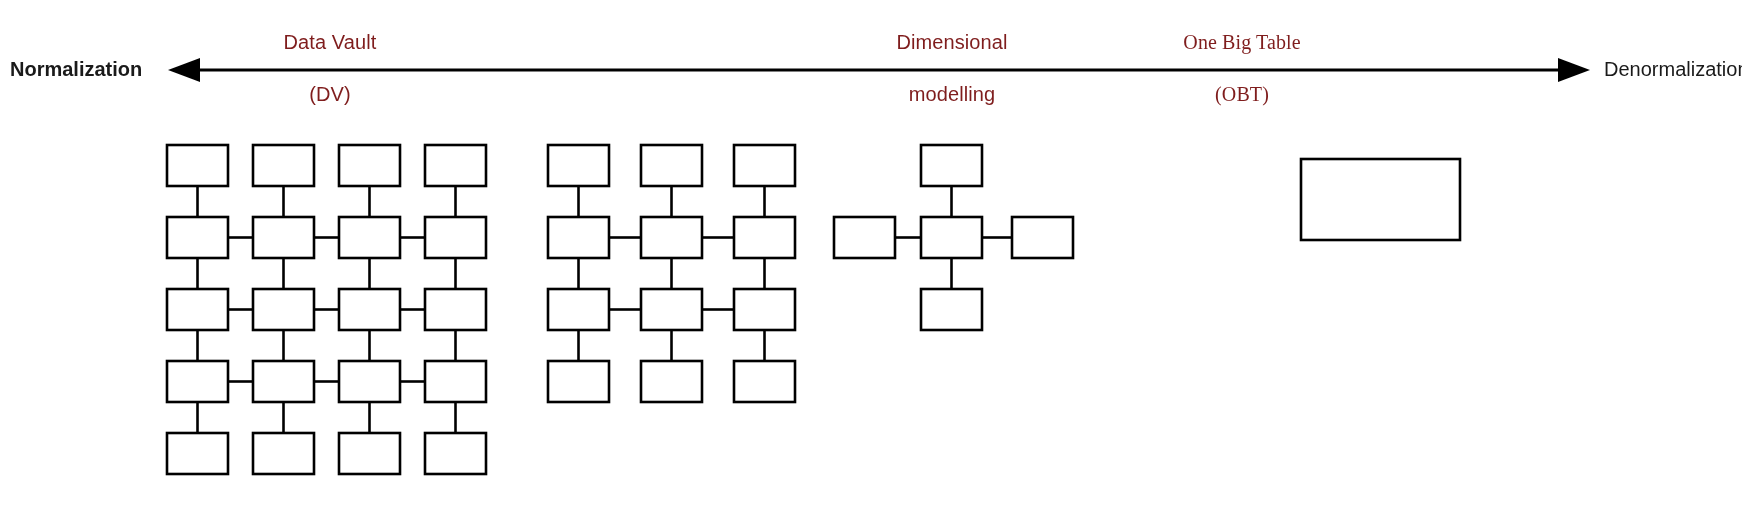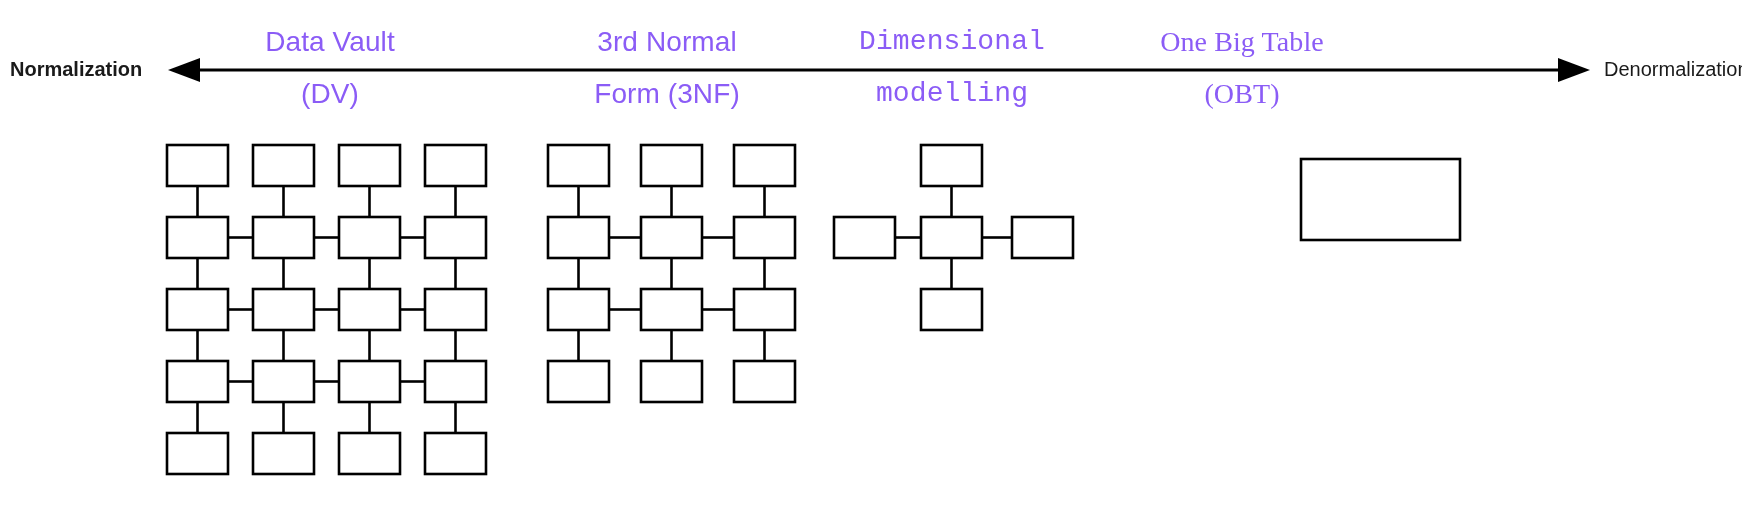--- a/index.html
+++ b/index.html
@@ -9,23 +9,23 @@
     background:#ffffff;
     font-family:"Liberation Sans","DejaVu Sans",sans-serif;
     color:#000000;
     overflow:hidden;
     position:relative;
   }
   #stage{position:absolute;left:0;top:0;width:1742px;height:524px;}
   .hdr{
     position:absolute;
     text-align:center;
-    font-size:28px;
+    font-size:20px;
     line-height:26px;
-    color:#8b5cf6;
+    color:#7f1d1d;
     white-space:pre-line;
     letter-spacing:0.1px;
   }
   .axis-label{
     position:absolute;
     font-size:20px;
     line-height:24px;
     color:#1a1a1a;
     white-space:nowrap;
   }
@@ -39,26 +39,22 @@
 </head>
 <body>
 
 <div id="stage">
 
   <div class="hdr" style="left:230px;top:3px;width:200px;">
     <span>Data Vault</span><br>
     <span>(DV)</span>
   </div>
 
-  <div class="hdr" style="left:567px;top:3px;width:200px;">
-    <span>3rd Normal</span><br>
-    <span>Form (3NF)</span>
-  </div>
 
-  <div class="hdr" style="left:852px;top:3px;width:200px;font-family:Liberation Mono, monospace;">
+  <div class="hdr" style="left:852px;top:3px;width:200px;">
     <span>Dimensional</span><br>
     <span>modelling</span>
   </div>
 
   <div class="hdr" style="left:1142px;top:3px;width:200px;font-family:Liberation Serif, serif;">
     <span>One Big Table</span><br>
     <span>(OBT)</span>
   </div>
 
   <div class="axis-label" style="left:10px;top:57px;font-weight:bold;">Normalization</div>

